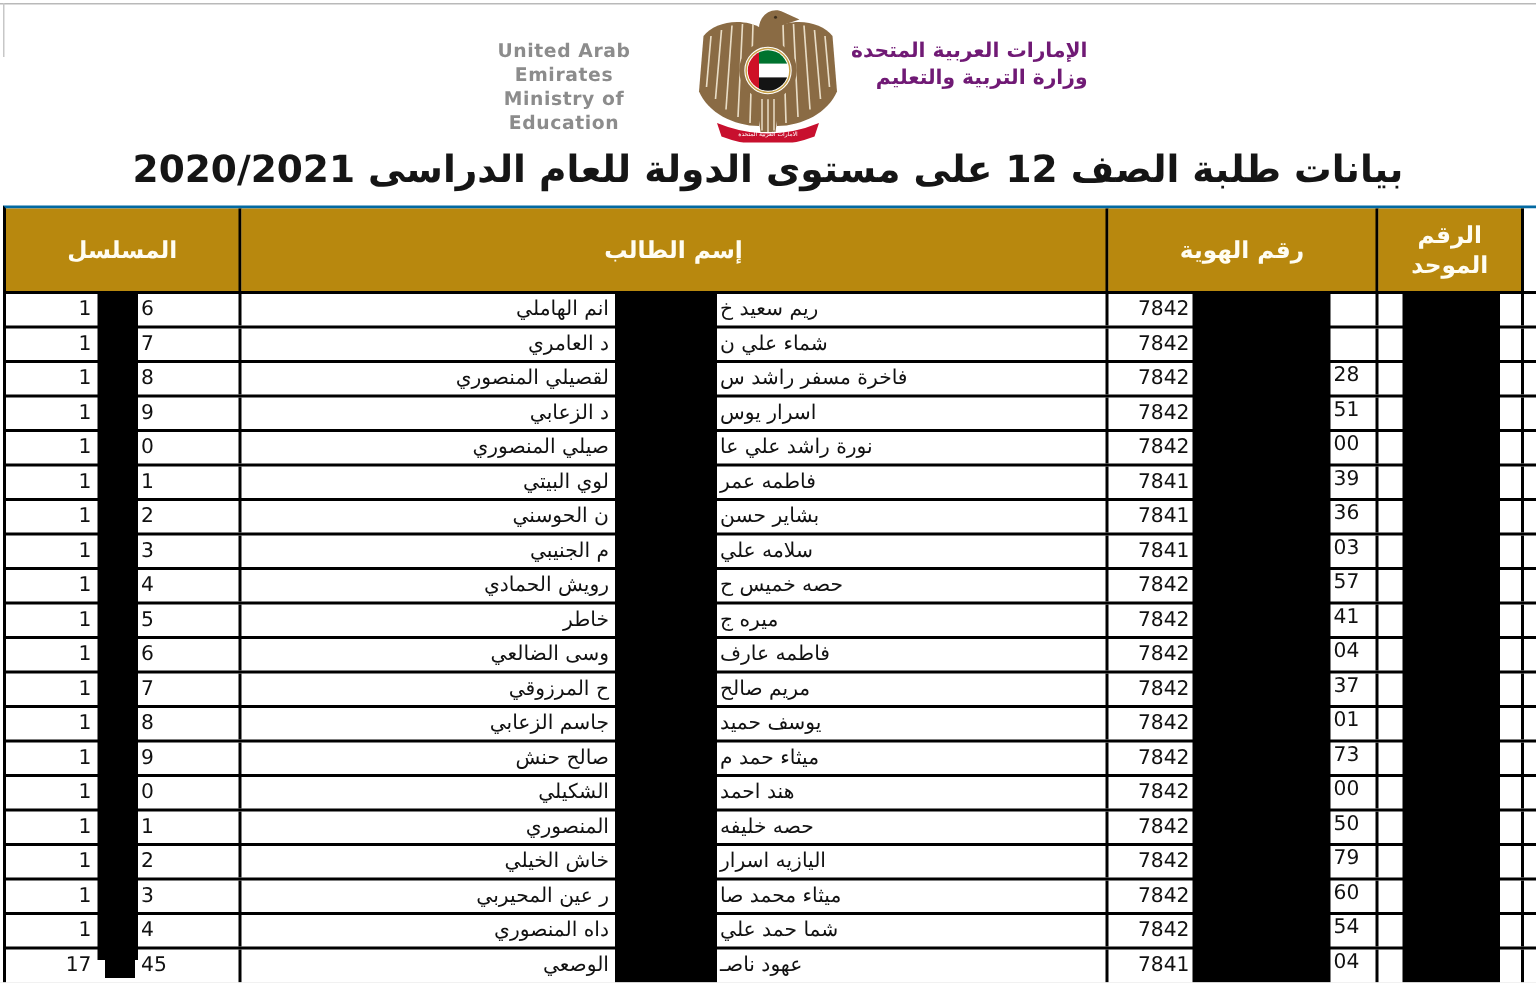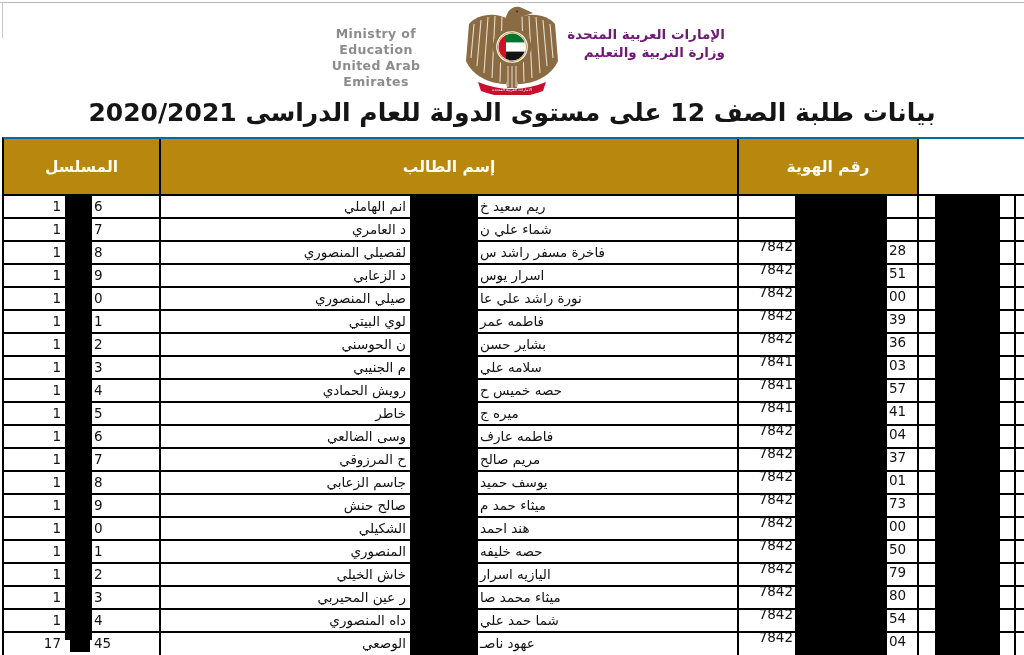--- a/index.html
+++ b/index.html
@@ -34,41 +34,41 @@
   .c-name{width:578px;}
   .c-id{width:180px;}
   .c-unified{width:97px;}
   .c-cut{width:8px;border-right:none;}
   .h-cut{background:#fff;border-right:none;}
   .cell span{position:absolute;top:1px;white-space:nowrap;font-size:13.5px;line-height:19px;}
   .ser-pre{right:98px;direction:ltr;}
   .ser-suf{left:90px;direction:ltr;}
   .name-start{left:319px;}
   .name-end{right:331px;}
-  .id-pre{left:4px;width:50px;text-align:right;direction:ltr;margin-top:40px;}
+  .id-pre{left:4px;width:50px;text-align:right;direction:ltr;}
   .id-suf{left:150px;direction:ltr;margin-top:44px;}
 
   
   .bar{position:absolute;background:#000;z-index:5;}
   .bar-serial{left:65px;top:196px;width:27px;height:444px;}
   .bar-serial-rem{left:70px;top:640px;width:20px;height:12px;}
   .bar-name{left:410px;top:196px;width:68px;height:459px;}
   .bar-id{left:795px;top:196px;width:92px;height:459px;}
   .bar-unified{left:935px;top:196px;width:65px;height:459px;}
 </style>
 </head>
 <body>
 
 <div id="page">
   <div class="top-edge"></div>
   <div class="left-edge"></div>
 
   <div class="min-en">
+    <div>United Arab Emirates</div>
     <div>Ministry of Education</div>
-    <div>United Arab Emirates</div>
   </div>
 
   <svg class="emblem" viewBox="0 0 100 92">
     <defs>
       <clipPath id="fc">
           <circle cx="50" cy="44" r="13.5"></circle>
         </clipPath>
     </defs>
 
     <path d="M46 16 C32 8 14 12 7 21 L4 58 C10 72 27 81 44 81 L46 48 Z" fill="#8a6b44"></path>
@@ -108,20 +108,24 @@
     <div class="hrow">
       <div class="hcell c-serial">
         <div>المسلسل</div>
       </div>
       <div class="hcell c-name">
         <div>إسم الطالب</div>
       </div>
       <div class="hcell c-id">
         <div>رقم الهوية</div>
       </div>
+      <div class="hcell c-unified">
+        <div>الرقم</div>
+        <div>الموحد</div>
+      </div>
       <div class="hcell c-cut h-cut"></div>
     </div>
     <div id="tbody">
         <div class="trow">
           <div class="cell c-serial">
             <span class="ser-pre">1</span>
             <span class="ser-suf">6</span>
           </div>
           <div class="cell c-name">
             <span class="name-start">ريم سعيد خ</span>
@@ -362,21 +366,21 @@
           <div class="cell c-serial">
             <span class="ser-pre">1</span>
             <span class="ser-suf">1</span>
           </div>
           <div class="cell c-name">
             <span class="name-start">حصه خليفه</span>
             <span class="name-end">المنصوري</span>
           </div>
           <div class="cell c-id">
             <span class="id-pre">7842</span>
-            <span class="id-suf">80</span>
+            <span class="id-suf">60</span>
           </div>
           <div class="cell c-unified"></div>
           <div class="cell c-cut"></div>
         </div>
         <div class="trow">
           <div class="cell c-serial">
             <span class="ser-pre">1</span>
             <span class="ser-suf">2</span>
           </div>
           <div class="cell c-name">

